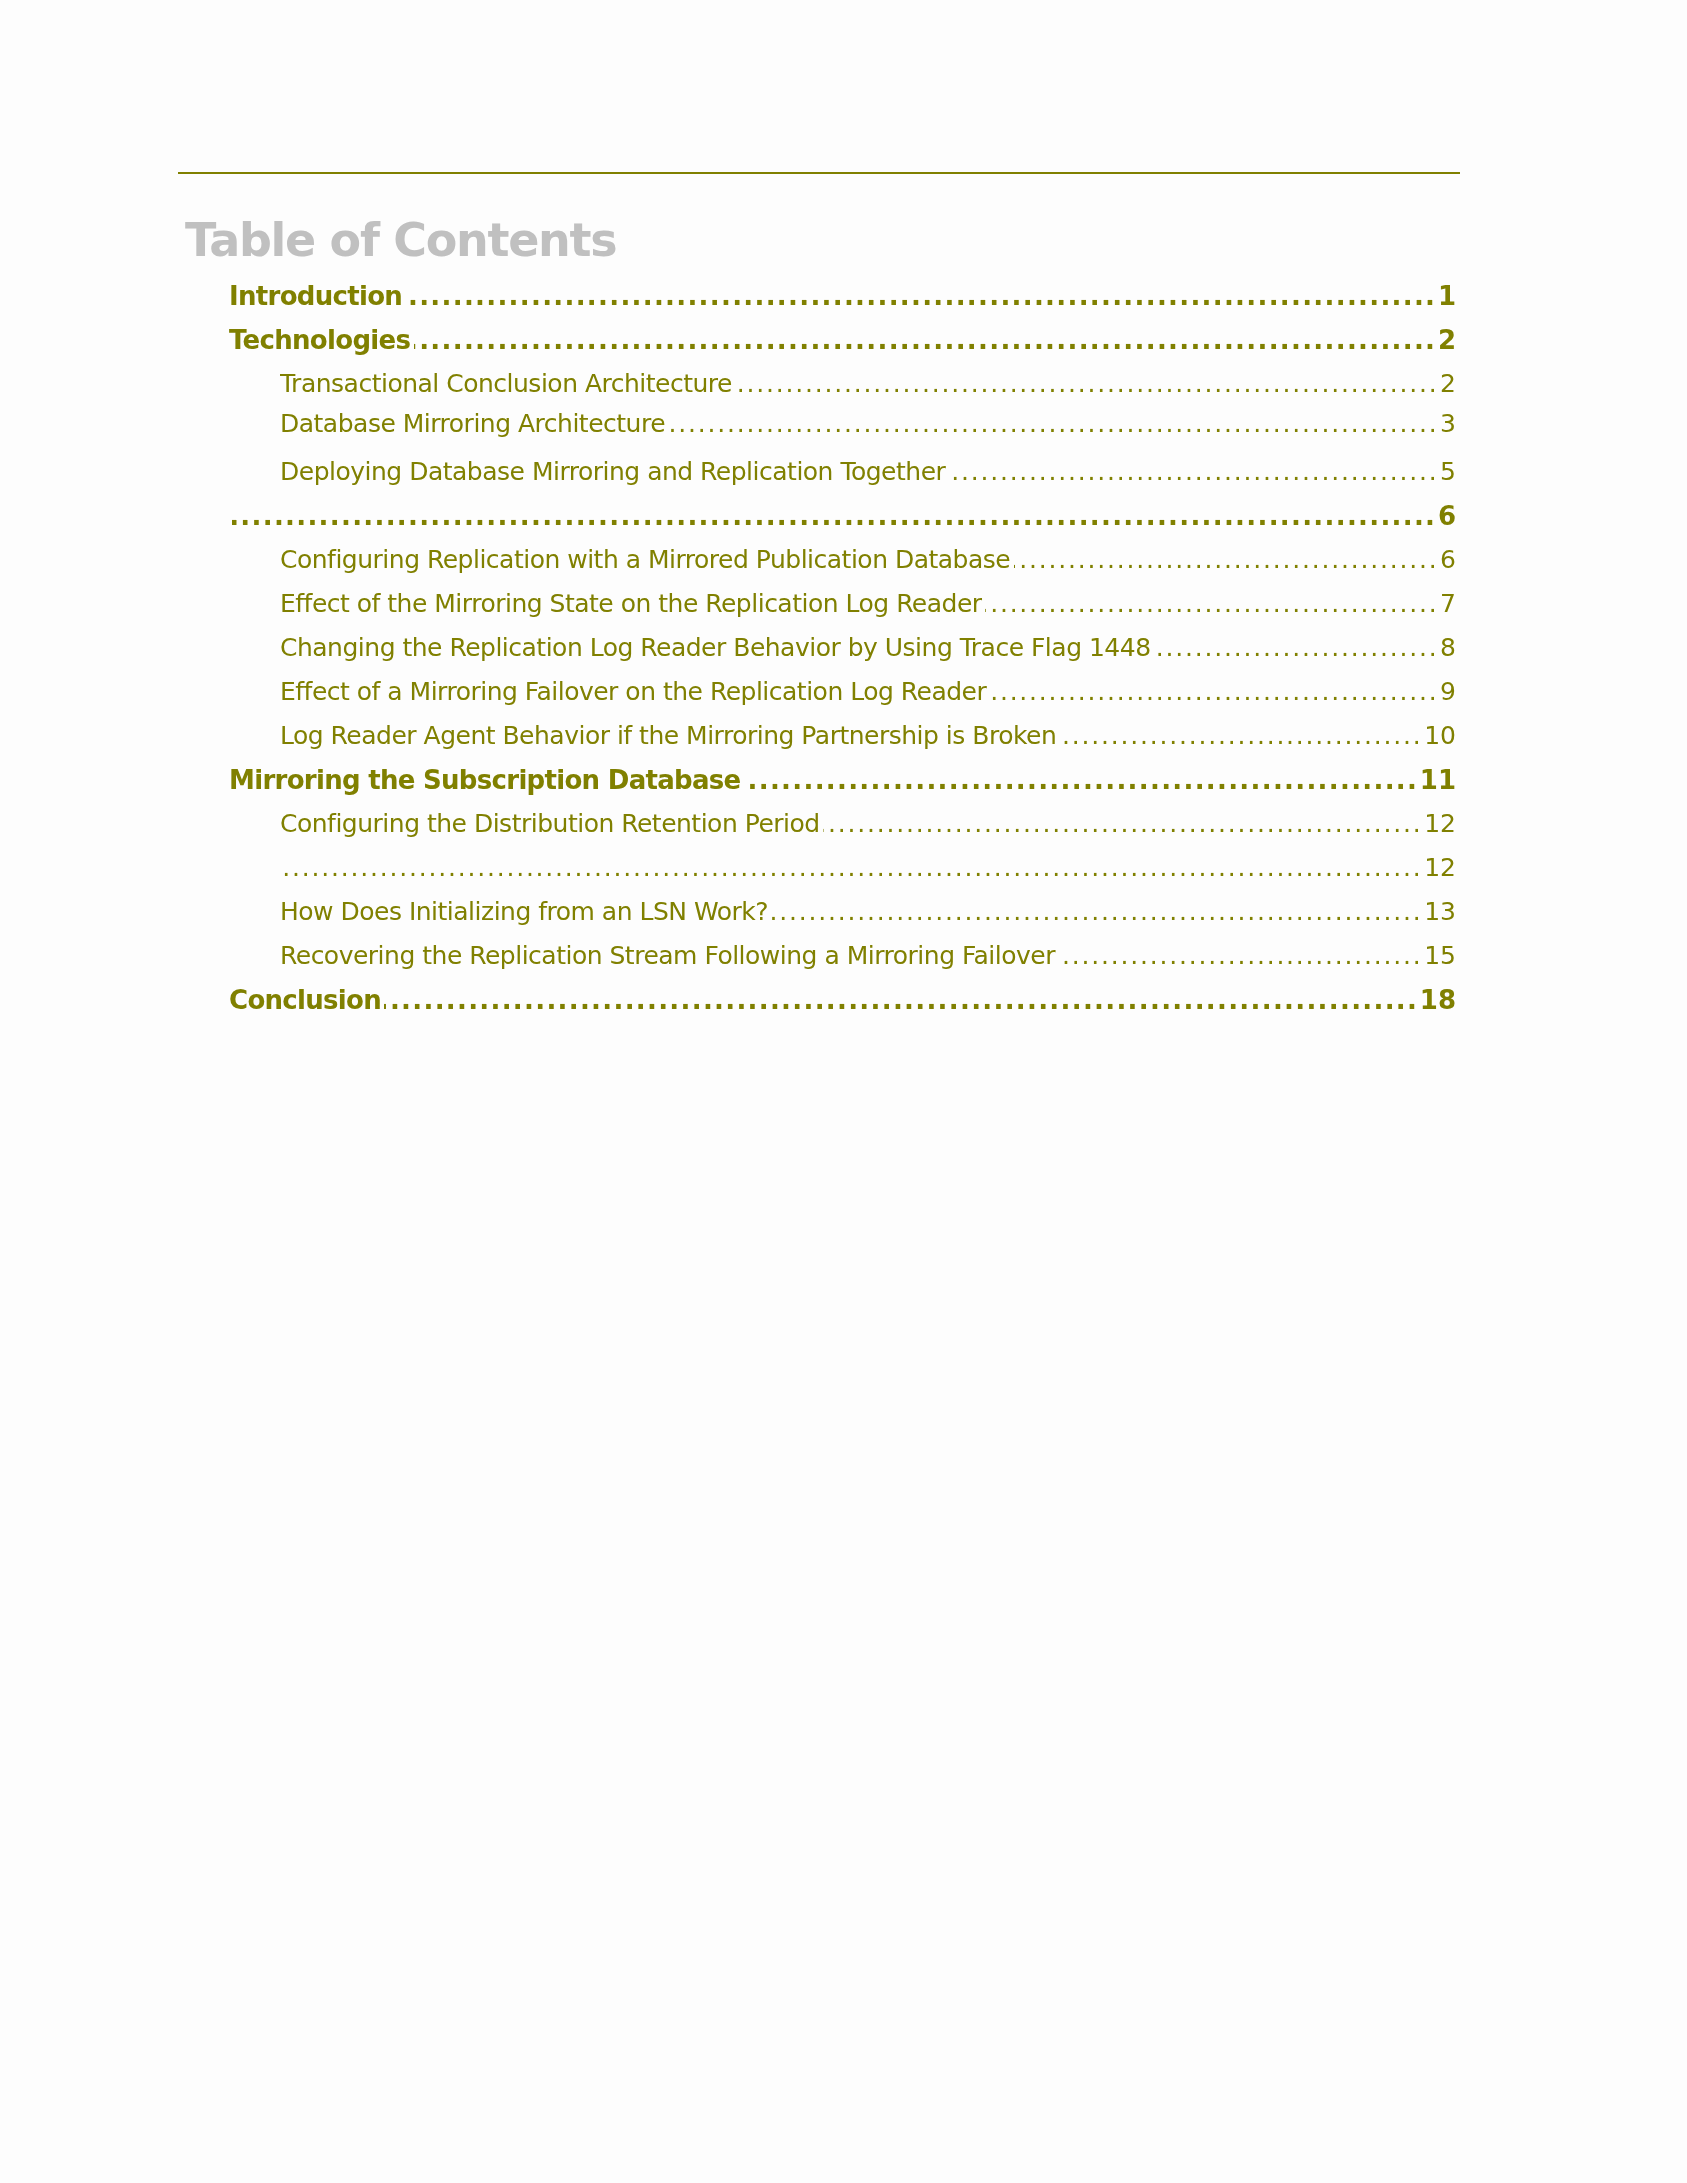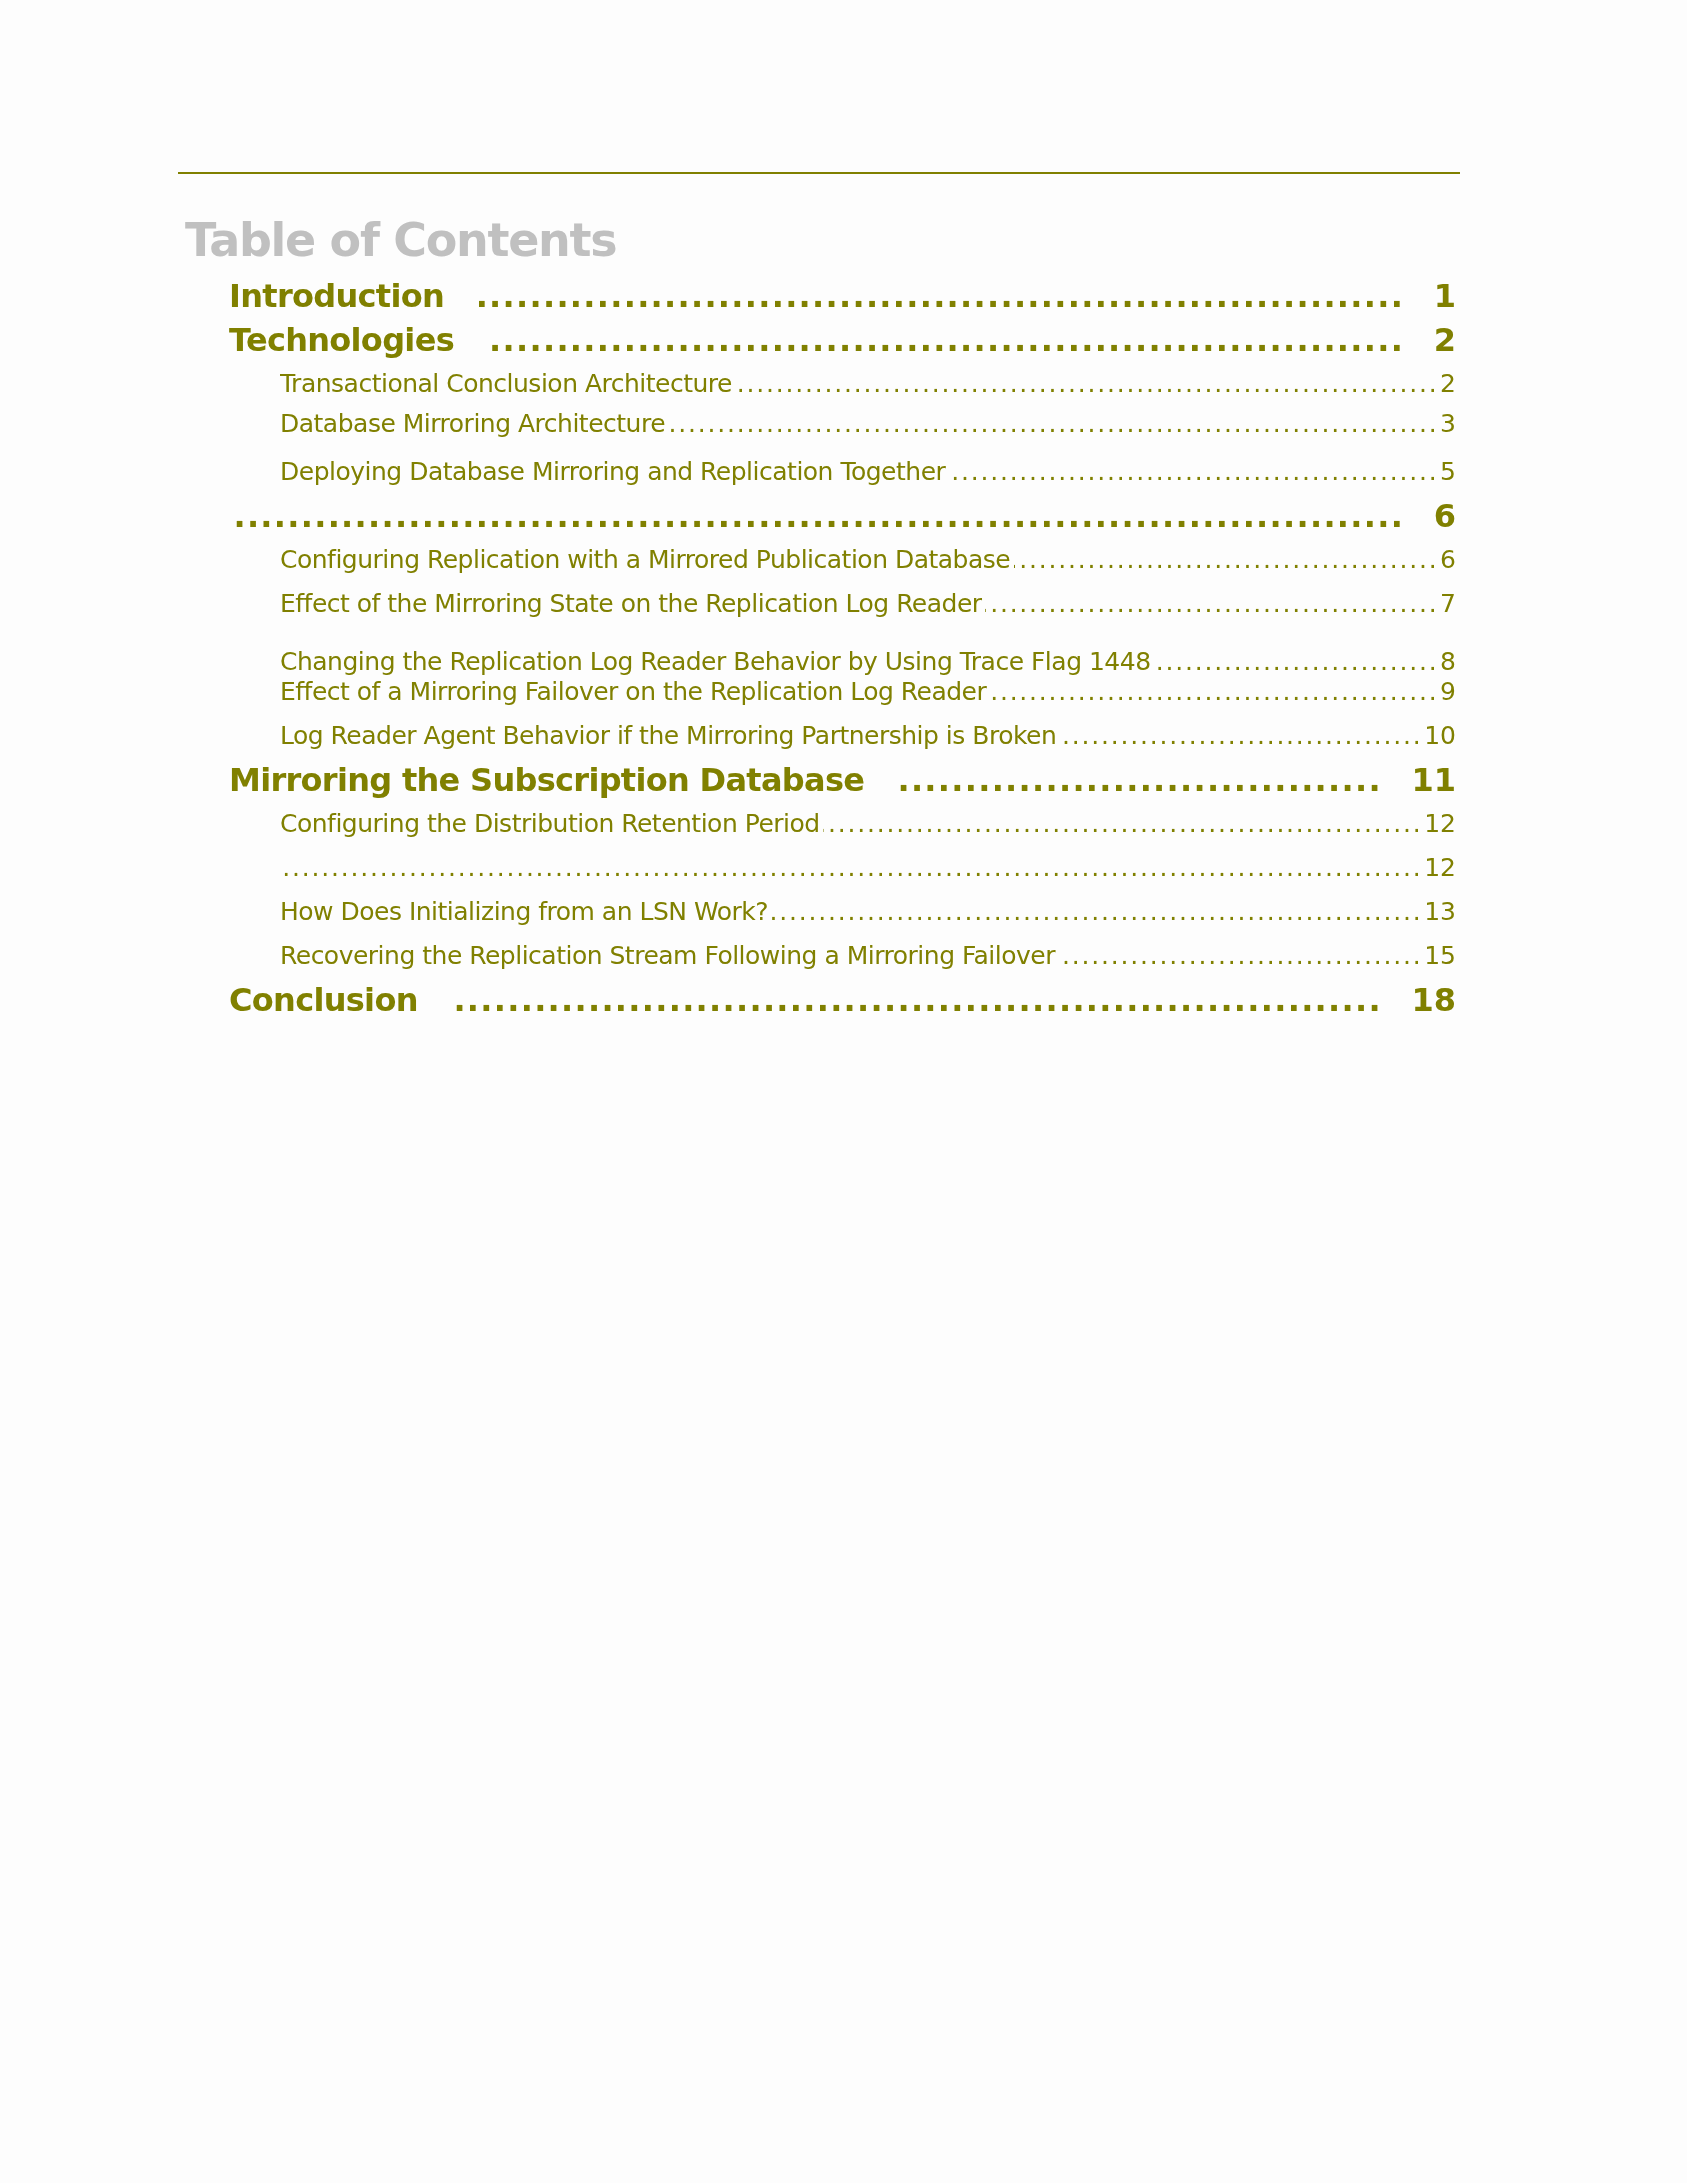--- a/index.html
+++ b/index.html
@@ -49,22 +49,21 @@
     color: #808000;
     font-size: 25px;
     line-height: 44px;
     white-space: nowrap;
     overflow: hidden;
     text-decoration: none;
   }
   .toc-entry.level-1 {
     left: 229px;
     font-weight: bold;
-    font-size: 32px;
-    gap: 28px;
+    font-size: 26px;
   }
   .toc-entry.level-2 {
     left: 280px;
     font-weight: normal;
   }
   .toc-entry .label {
     flex: 0 0 auto;
     letter-spacing: -0.5px;
   }
   .toc-entry.level-1 .label {
@@ -126,21 +125,21 @@
   <a class="toc-entry level-2" style="top:264px">
     <span class="label">Configuring Replication with a Mirrored Publication Database</span>
     <span class="leader">....................................................................................................................................................................</span>
     <span class="page">6</span>
   </a>
   <a class="toc-entry level-2" style="top:308px">
     <span class="label">Effect of the Mirroring State on the Replication Log Reader</span>
     <span class="leader">....................................................................................................................................................................</span>
     <span class="page">7</span>
   </a>
-  <a class="toc-entry level-2" style="top:366px">
+  <a class="toc-entry level-2" style="top:352px">
     <span class="label">Changing the Replication Log Reader Behavior by Using Trace Flag 1448</span>
     <span class="leader">....................................................................................................................................................................</span>
     <span class="page">8</span>
   </a>
   <a class="toc-entry level-2" style="top:396px">
     <span class="label">Effect of a Mirroring Failover on the Replication Log Reader</span>
     <span class="leader">....................................................................................................................................................................</span>
     <span class="page">9</span>
   </a>
   <a class="toc-entry level-2" style="top:440px">

